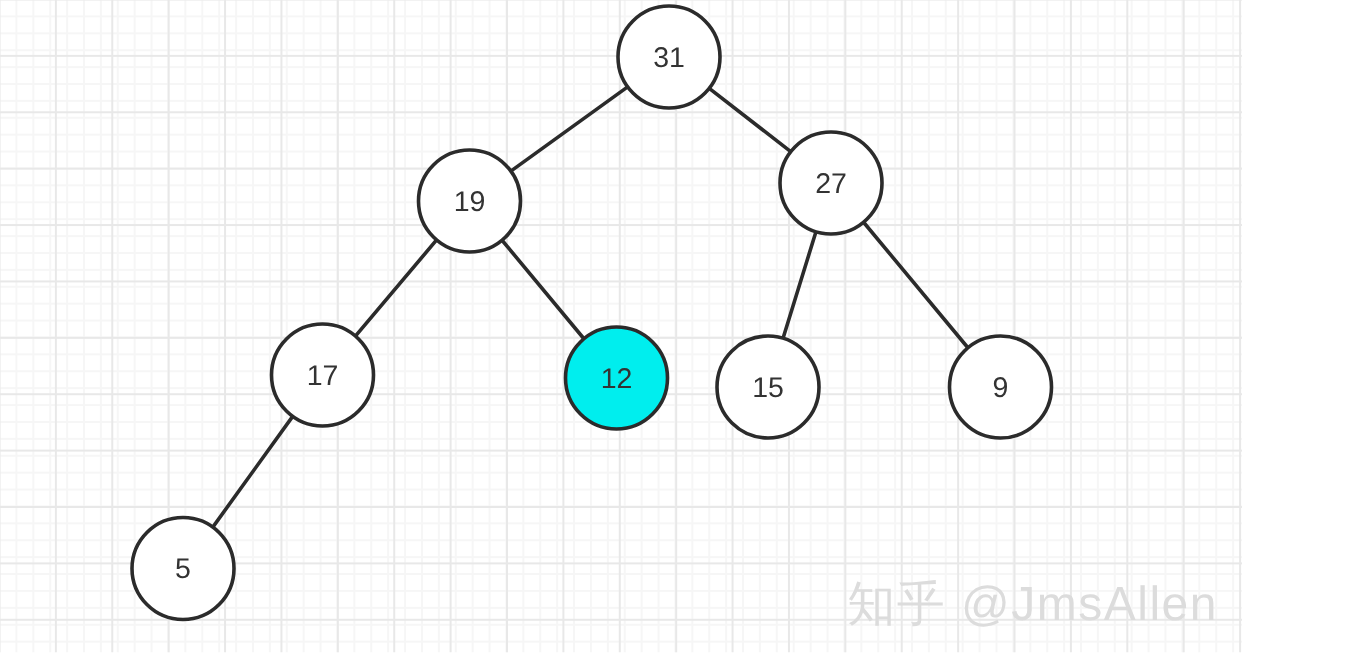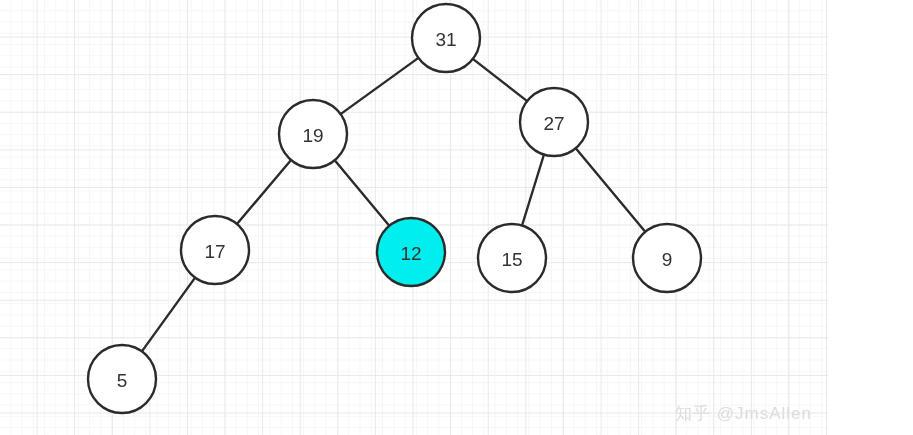--- a/index.html
+++ b/index.html
@@ -51,21 +51,21 @@
     fill: #333333;
     text-anchor: middle;
     dominant-baseline: central;
     user-select: none;
   }
   .watermark {
     position: absolute;
     right: 16px;
     bottom: 10px;
     font-family: "Liberation Sans", sans-serif;
-    font-size: 17px;
+    font-size: 32px;
     color: #dcdcdc;
     letter-spacing: 1px;
     white-space: nowrap;
     user-select: none;
   }
 </style>
 </head>
 <body>
 
 <div id="canvas">

